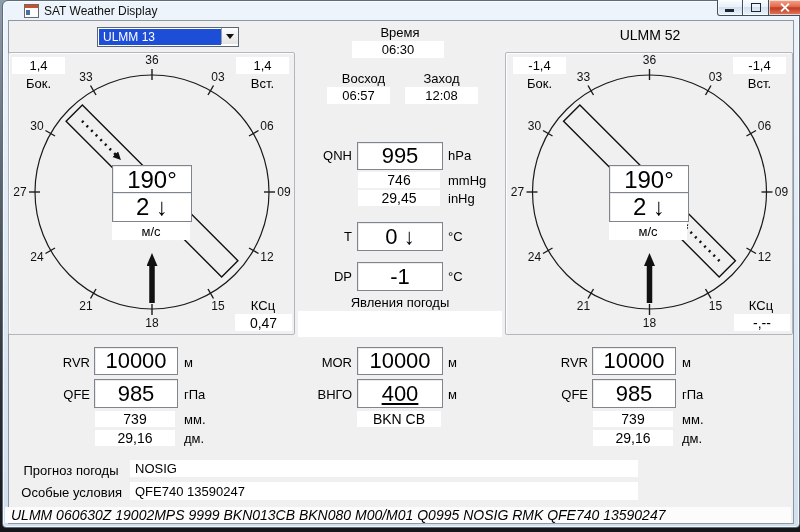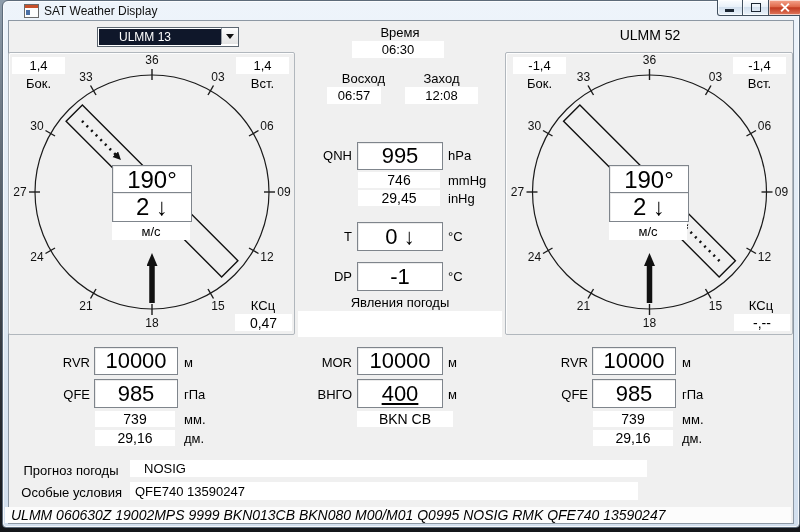--- a/index.html
+++ b/index.html
@@ -32,22 +32,22 @@
   
   .lbl{position:absolute;font-size:13px;line-height:15px;white-space:nowrap;}
   .c{text-align:center}.r{text-align:right}
   .wbox{position:absolute;background:#fff;display:flex;align-items:center;justify-content:center;font-size:13px;}
   .tb{position:absolute;background:#fff;border:1px solid #7f858c;display:flex;align-items:center;justify-content:center;
       box-shadow:inset 1px 1px 0 rgba(120,120,120,.15);}
   .big{font-size:22px;}
   .mid{font-size:14px;}
   .groupbox{position:absolute;border:1px solid #b1b7bd;border-radius:2px;box-shadow:inset 1px 1px 0 #fdfdfd;}
   .combo{position:absolute;left:97px;top:27px;width:140px;height:18px;background:#fff;border:1px solid #5c6670;}
-  .combo .sel{position:absolute;left:1px;top:1px;right:17px;bottom:1px;background:#0f172a;color:#fff;
-      font-size:12px;display:flex;align-items:center;padding-left:20px;}
+  .combo .sel{position:absolute;left:1px;top:1px;right:17px;bottom:1px;background:#1d4ed8;color:#fff;
+      font-size:12px;display:flex;align-items:center;padding-left:4px;}
   .combo .btn{position:absolute;right:0px;top:0px;width:16px;height:16px;background:linear-gradient(#fdfdfd,#e4e4e4);
       border-left:1px solid #9aa0a6;display:flex;align-items:center;justify-content:center;}
   .combo .arr{width:0;height:0;border-left:4px solid transparent;border-right:4px solid transparent;border-top:5px solid #111;}
   .statusbar{position:absolute;left:5px;top:507px;width:786px;height:16px;background:#fcfcfc;
       display:flex;align-items:center;}
   .statusbar span{font-size:14px;padding-left:6px;white-space:nowrap;font-style:italic;}
   svg.compass{position:absolute;}
   svg text{font-family:"Liberation Sans",sans-serif;font-size:12px;fill:#111;}
 </style>
 </head>
@@ -195,21 +195,21 @@
   <div class="tb" style="left:609px;top:165px;width:78px;height:28px;font-size:24px;">190°</div>
   <div class="tb" style="left:609px;top:192px;width:78px;height:28px;font-size:24px;">2 ↓</div>
   <div class="wbox" style="left:609px;top:222px;width:78px;height:18px;">м/с</div>
   <div class="lbl c" style="left:733px;top:298px;width:56px;">КСц</div>
   <div class="wbox mid" style="left:734px;top:314px;width:56px;height:17px;">-,--</div>
 
   <div class="lbl c" style="left:352px;top:25px;width:96px;">Время</div>
   <div class="wbox" style="left:352px;top:41px;width:92px;height:17px;">06:30</div>
   <div class="lbl c" style="left:327px;top:71px;width:73px;">Восход</div>
   <div class="lbl c" style="left:405px;top:71px;width:73px;">Заход</div>
-  <div class="wbox" style="left:327px;top:87px;width:54px;height:17px;">06:57</div>
+  <div class="wbox" style="left:327px;top:87px;width:63px;height:17px;">06:57</div>
   <div class="wbox" style="left:405px;top:87px;width:73px;height:17px;">12:08</div>
 
   <div class="lbl r" style="left:300px;top:148px;width:52px;">QNH</div>
   <div class="tb big" style="left:357px;top:142px;width:84px;height:26px;">995</div>
   <div class="lbl" style="left:448px;top:148px;">hPa</div>
   <div class="wbox mid" style="left:358px;top:172px;width:82px;height:16px;">746</div>
   <div class="lbl" style="left:448px;top:173px;">mmHg</div>
   <div class="wbox mid" style="left:358px;top:190px;width:82px;height:16px;">29,45</div>
   <div class="lbl" style="left:448px;top:191px;">inHg</div>
 
@@ -233,34 +233,34 @@
   <div class="lbl" style="left:184px;top:412px;">мм.</div>
   <div class="wbox mid" style="left:95px;top:430px;width:80px;height:16px;">29,16</div>
   <div class="lbl" style="left:184px;top:431px;">дм.</div>
 
   <div class="lbl r" style="left:300px;top:355px;width:52px;">MOR</div>
   <div class="tb big" style="left:357px;top:347px;width:84px;height:26px;">10000</div>
   <div class="lbl" style="left:448px;top:355px;">м</div>
   <div class="lbl r" style="left:295px;top:387px;width:57px;">ВНГО</div>
   <div class="tb big" style="left:357px;top:379px;width:84px;height:27px;text-decoration:underline;">400</div>
   <div class="lbl" style="left:448px;top:387px;">м</div>
-  <div class="wbox mid" style="left:357px;top:411px;width:96px;height:16px;">BKN CB</div>
+  <div class="wbox mid" style="left:357px;top:411px;width:84px;height:16px;">BKN CB</div>
 
   <div class="lbl r" style="left:538px;top:355px;width:50px;">RVR</div>
   <div class="tb big" style="left:592px;top:347px;width:82px;height:26px;">10000</div>
   <div class="lbl" style="left:682px;top:355px;">м</div>
   <div class="lbl r" style="left:538px;top:387px;width:50px;">QFE</div>
   <div class="tb big" style="left:592px;top:379px;width:82px;height:27px;">985</div>
   <div class="lbl" style="left:682px;top:387px;">гПа</div>
   <div class="wbox mid" style="left:593px;top:411px;width:80px;height:16px;">739</div>
   <div class="lbl" style="left:682px;top:412px;">мм.</div>
   <div class="wbox mid" style="left:593px;top:430px;width:80px;height:16px;">29,16</div>
   <div class="lbl" style="left:682px;top:431px;">дм.</div>
 
   <div class="lbl r" style="left:20px;top:463px;width:102px;text-align:center;">Прогноз погоды</div>
-  <div class="wbox" style="left:130px;top:460px;width:503px;height:17px;justify-content:flex-start;padding-left:14px;">NOSIG</div>
+  <div class="wbox" style="left:130px;top:460px;width:503px;height:17px;justify-content:flex-start;padding-left:5px;">NOSIG</div>
   <div class="lbl r" style="left:20px;top:485px;width:102px;">Особые условия</div>
   <div class="wbox" style="left:130px;top:482px;width:503px;height:18px;justify-content:flex-start;padding-left:5px;">QFE740 13590247</div>
 
   <div class="statusbar">
     <span>ULMM 060630Z 19002MPS 9999 BKN013CB BKN080 M00/M01 Q0995 NOSIG RMK QFE740 13590247</span>
   </div>
 </div>
 
 </body></html>

